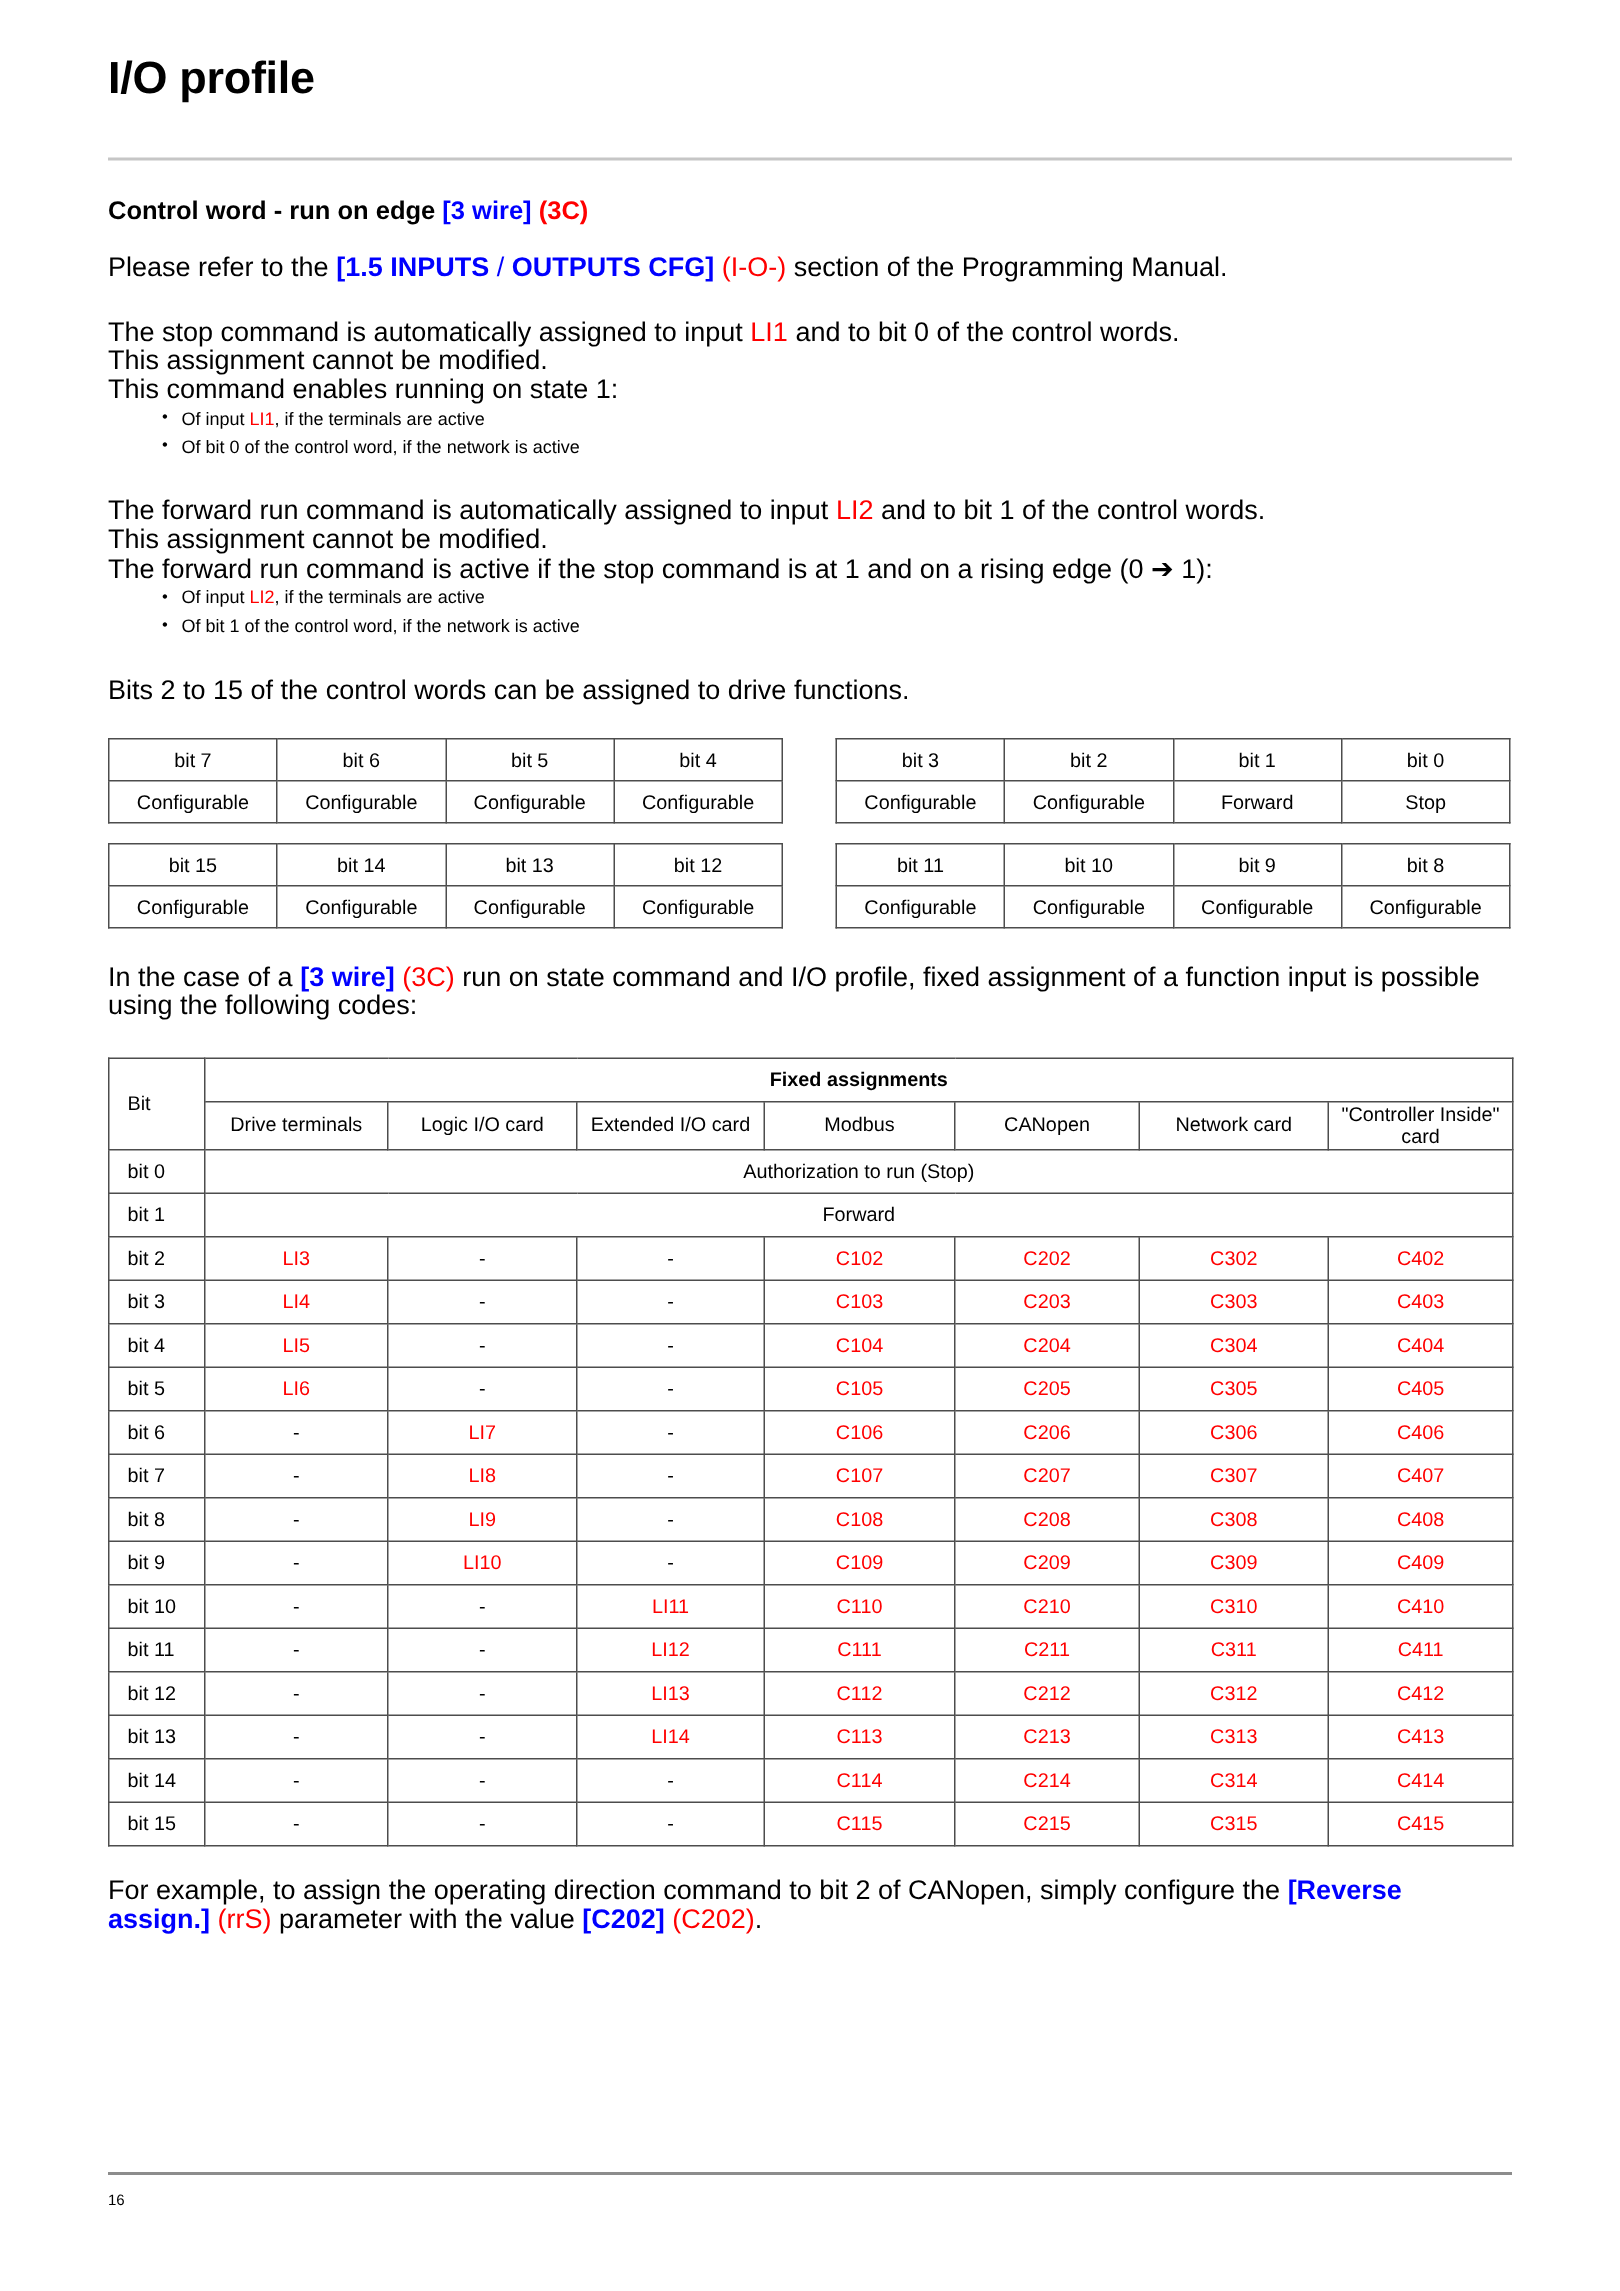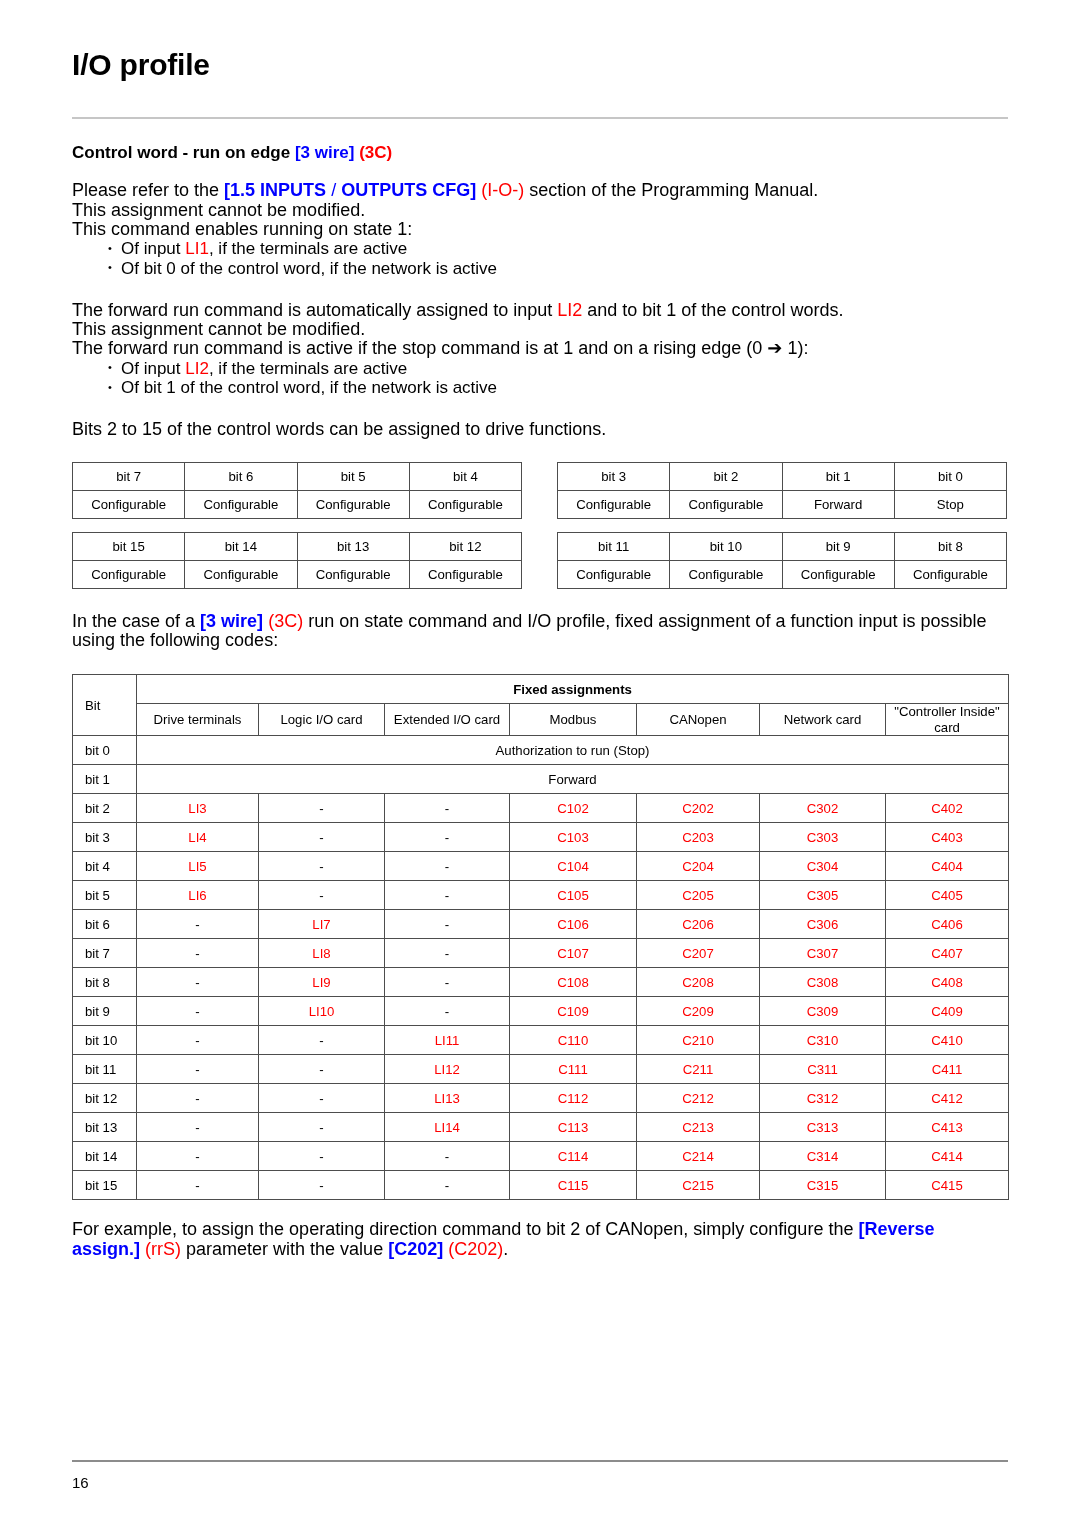--- a/index.html
+++ b/index.html
@@ -10,21 +10,21 @@
   body {
     width: 1080px;
     height: 1527px;
     font-family: "Liberation Sans", sans-serif;
     color: #000000;
     position: relative;
     overflow: hidden;
   }
   .page {
     position: absolute;
-    left: 0; top: 12px;
+    left: 0; top: 0;
     width: 1080px;
     height: 1085px;
     box-sizing: border-box;
     padding: 0 72px;
   }
 
   
   .page-title {
     font-size: 30px;
     font-weight: bold;
@@ -55,21 +55,21 @@
   }
   .para.top-gap-lg { margin-top: 23px; }
   .para.top-gap-md { margin-top: 18px; }
 
   ul.bullets {
     margin: 0;
     padding: 0 0 0 36px;
     list-style: none;
   }
   ul.bullets li {
-    font-size: 17px;
+    font-size: 12px;
     line-height: 19.3px;
     position: relative;
     padding-left: 13px;
   }
   ul.bullets li::before {
     content: "\2022";
     position: absolute;
     left: 0;
     top: -0.5px;
     font-size: 11px;
@@ -142,36 +142,37 @@
     left: 72px;
     right: 72px;
     top: 1448px;
     height: 1.5px;
     background: #8c8c8c;
   }
   .footer-page {
     position: absolute;
     left: 72px;
     top: 1462px;
-    font-size: 15px;
+    font-size: 10px;
   }
   .ex-para { margin-top: 20px; }
 </style>
 </head>
 <body>
 
 <div class="page">
 
   <h1 class="page-title">I/O profile</h1>
   <div class="title-rule"></div>
 
   <h2 class="section-title"><span>Control word - run on edge </span><span class="blue">[3 wire]</span><span>&nbsp;</span><span class="red">(3C)</span></h2>
 
   <p class="para top-gap-md"><span>Please refer to the </span><span class="blue">[1.5 INPUTS</span><span class="blue-thin"> / </span><span class="blue">OUTPUTS CFG]</span><span>&nbsp;</span><span class="red">(I-O-)</span><span> section of the Programming Manual.</span></p>
 
+  <p class="para top-gap-lg"><span>The stop command is automatically assigned to input </span><span class="red">LI1</span><span> and to bit 0 of the control words.</span></p>
   <p class="para">This assignment cannot be modified.</p>
   <p class="para">This command enables running on state 1:</p>
   <ul class="bullets">
     <li><span>Of input </span><span class="red">LI1</span><span>, if the terminals are active</span></li>
     <li>Of bit 0 of the control word, if the network is active</li>
   </ul>
 
   <p class="para top-gap-lg"><span>The forward run command is automatically assigned to input </span><span class="red">LI2</span><span> and to bit 1 of the control words.</span></p>
   <p class="para">This assignment cannot be modified.</p>
   <p class="para">The forward run command is active if the stop command is at 1 and on a rising edge (0 ➔ 1):</p>

